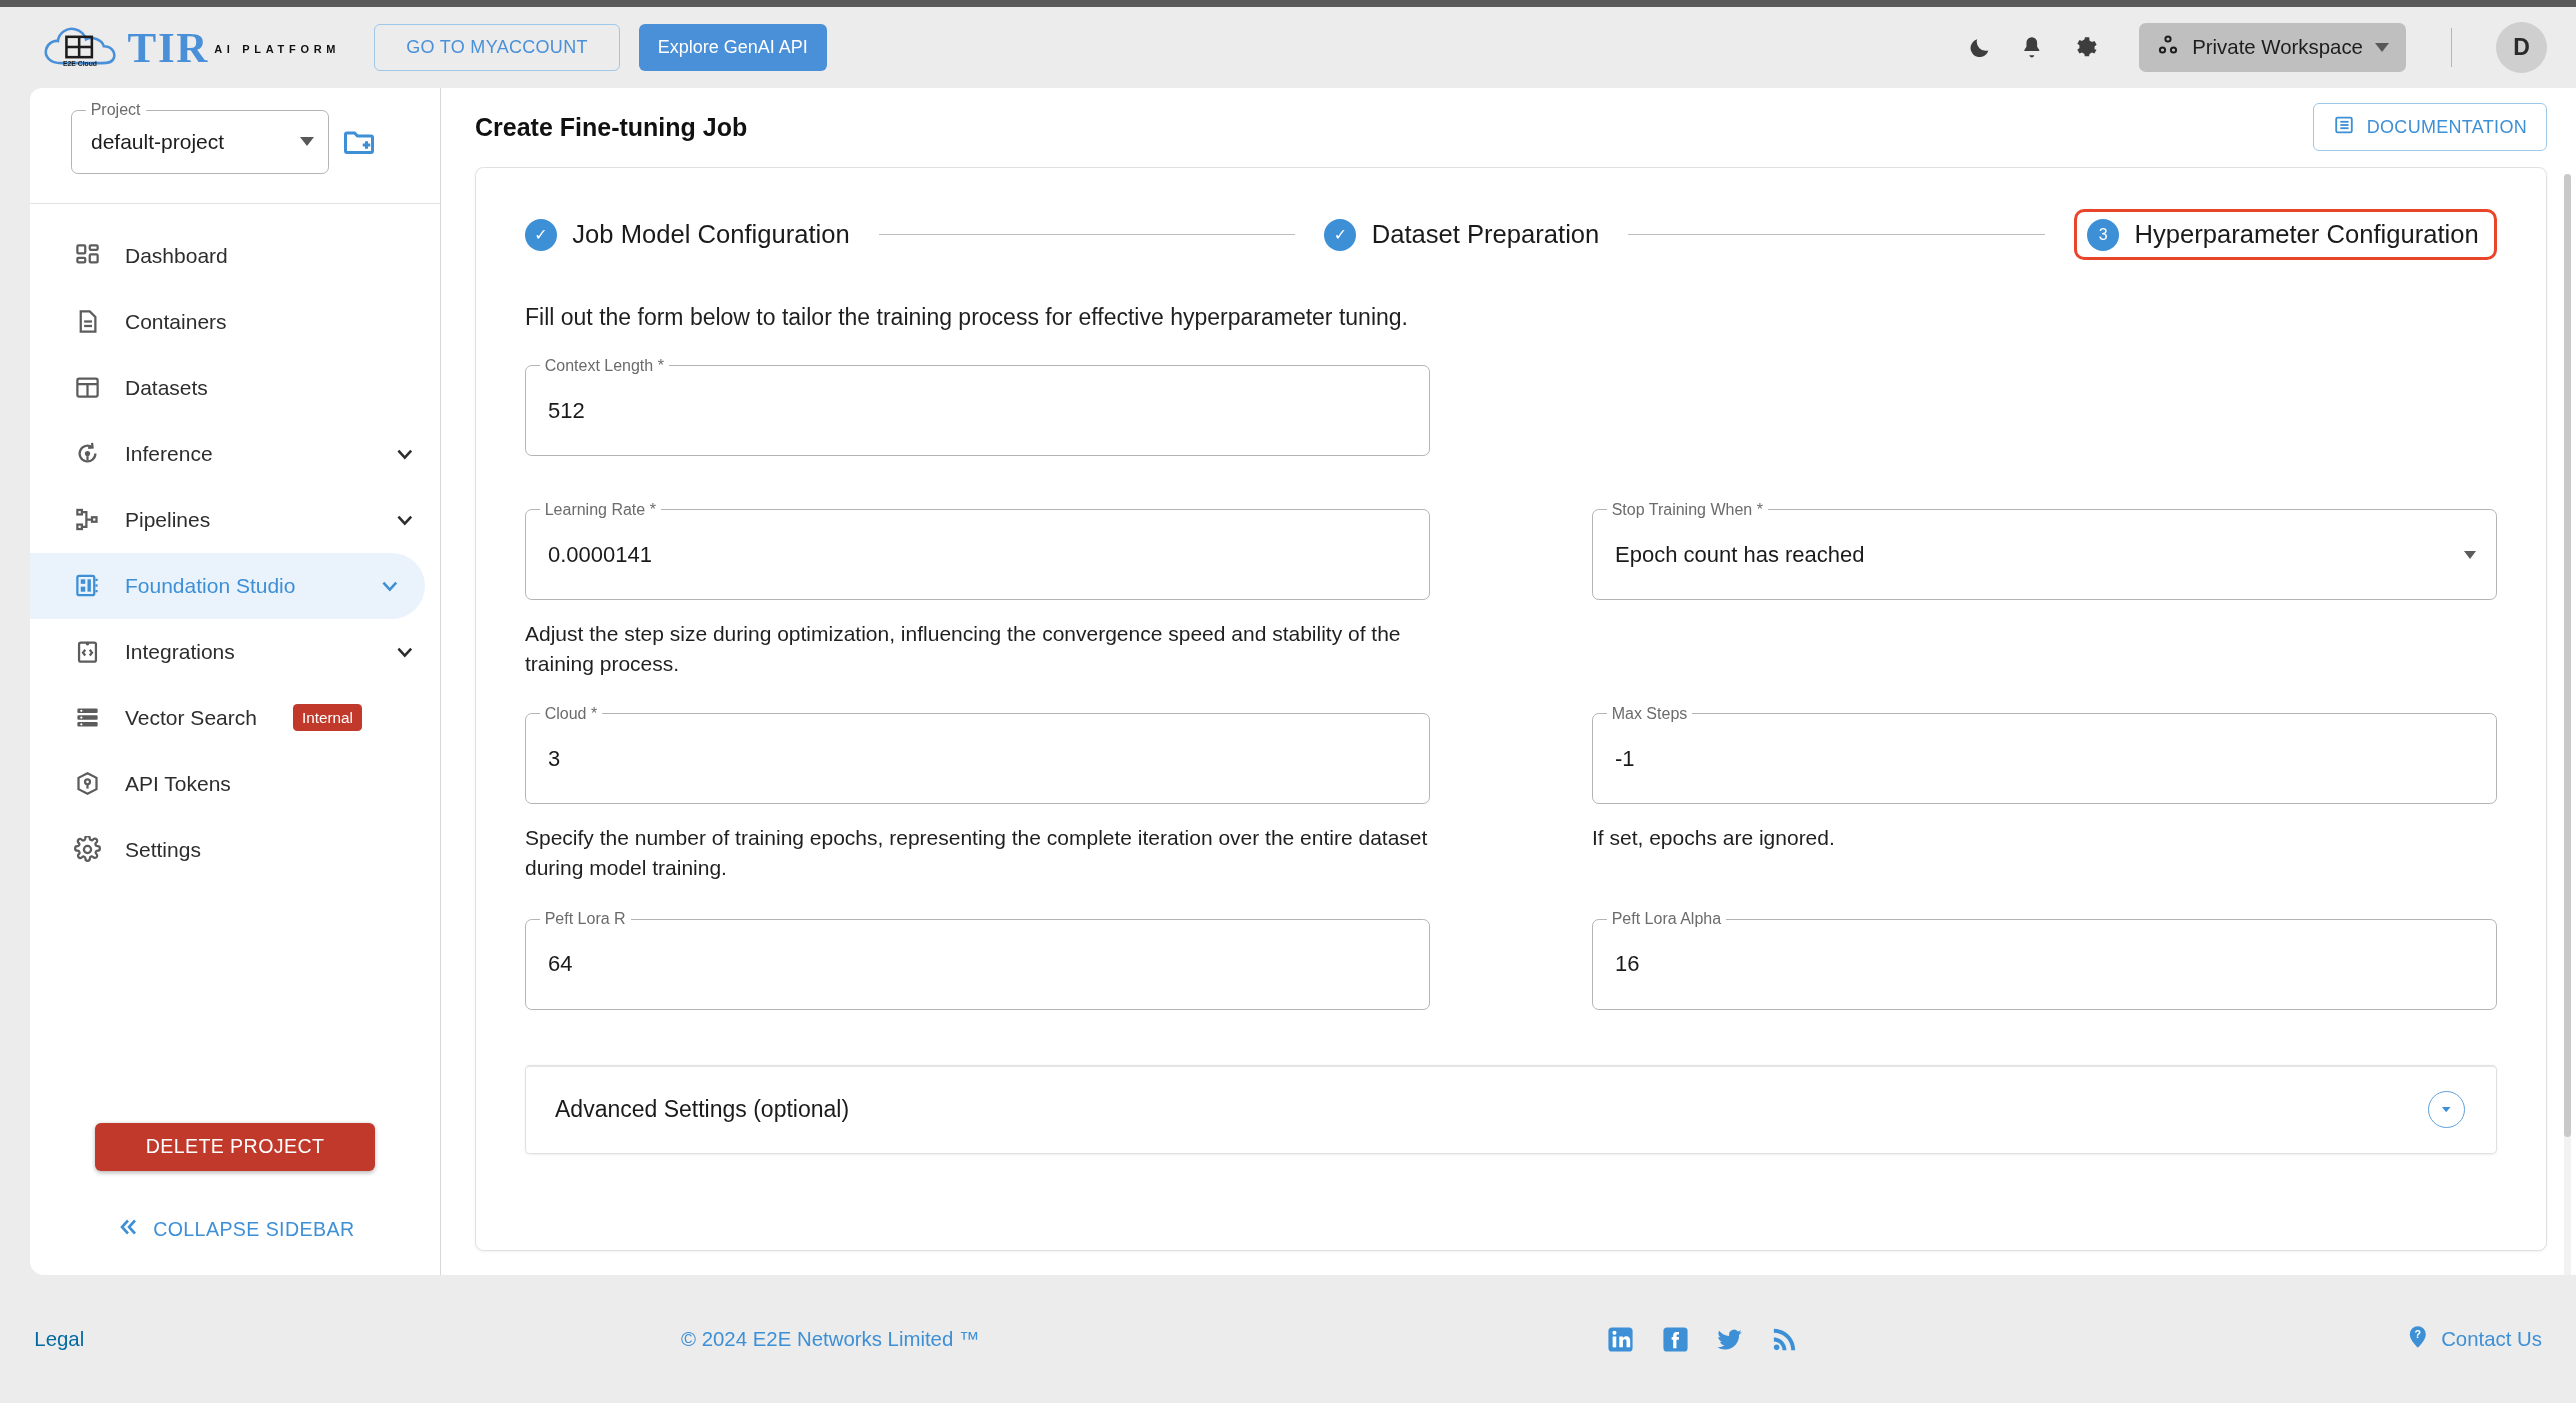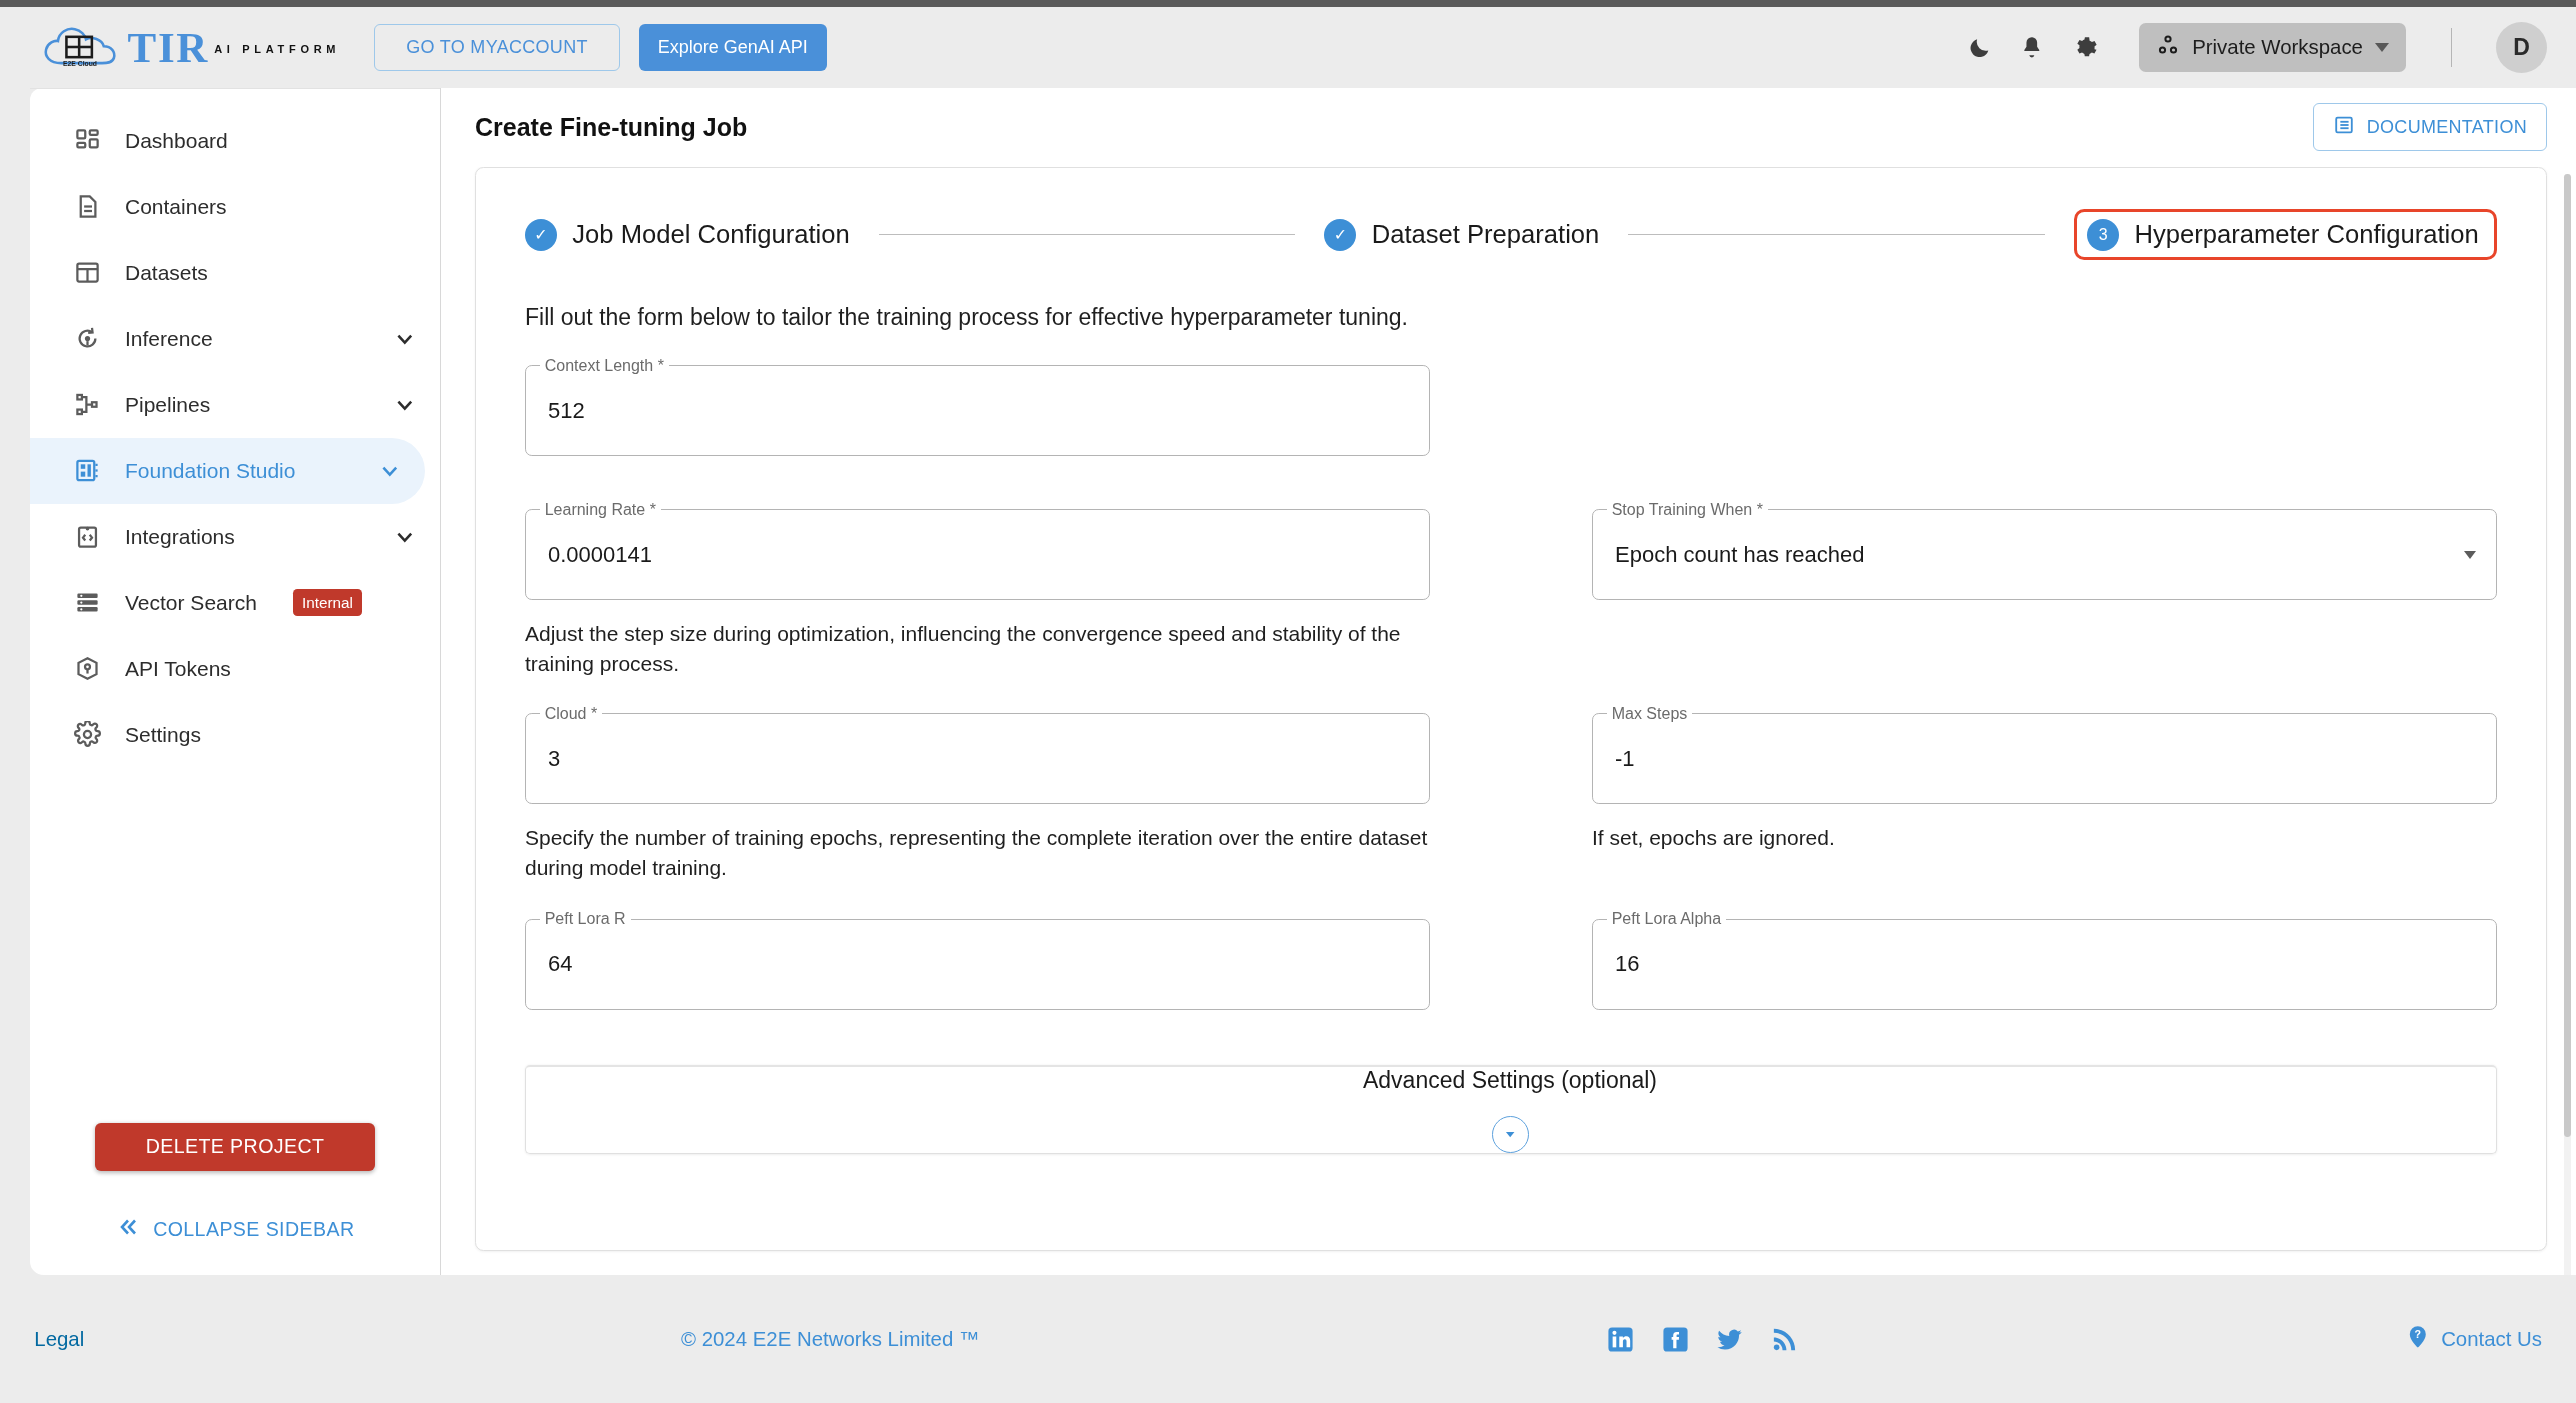--- a/index.html
+++ b/index.html
@@ -232,21 +232,20 @@
   .adv {
     margin-top: 55px;
     border: 0.9px solid #e0e0e0;
     border-top: 2.6px solid #e4e4e4;
     border-radius: 5.1px;
     box-shadow: 0 0.9px 2.6px rgba(0,0,0,.07);
     height: 89px;
     display: flex; align-items: center; justify-content: space-between;
     padding: 0 31px 0 29px;
     cursor: pointer;
-    flex-direction: column;
   }
   .adv-title { font-size: 23px; color: #1a1a1a; }
   .adv-chev {
     width: 37px; height: 37px; border-radius: 50%;
     border: 0.9px solid #5da1dd;
     display: flex; align-items: center; justify-content: center;
     color: #3d8fd6;
   }
 
   
@@ -331,20 +330,36 @@
 
     <div class="header-div"></div>
     <div class="avatar">D</div>
   </div>
 </div>
 
 <div class="body-wrap">
 
   <div class="sidebar">
 
+    <div class="project-sec">
+      <div class="outlined-field">
+        <span class="ol-label">Project</span>
+        <div class="proj-select">
+          <span>default-project</span>
+          <span class="caret"></span>
+        </div>
+      </div>
+      <span class="folder-add">
+        <svg viewBox="0 0 24 24" width="36" height="36" fill="none" stroke="#3d8fd6" stroke-width="2">
+          <path d="M3 7a1 1 0 0 1 1-1h5l2 2h9a1 1 0 0 1 1 1v9a1 1 0 0 1-1 1H4a1 1 0 0 1-1-1z"></path>
+          <line x1="17" y1="11.5" x2="17" y2="16.5"></line>
+            <line x1="14.5" y1="14" x2="19.5" y2="14"></line>
+        </svg>
+      </span>
+    </div>
 
     <div class="sb-divider"></div>
 
     <div class="nav">
 
       <div class="nav-item">
         <span class="ic">
           <svg viewBox="0 0 24 24" width="27" height="27" fill="none" stroke="currentColor" stroke-width="2">
               <rect x="3" y="3" width="7" height="7" rx="1"></rect>
               <rect x="14" y="3" width="7" height="4" rx="1"></rect>

